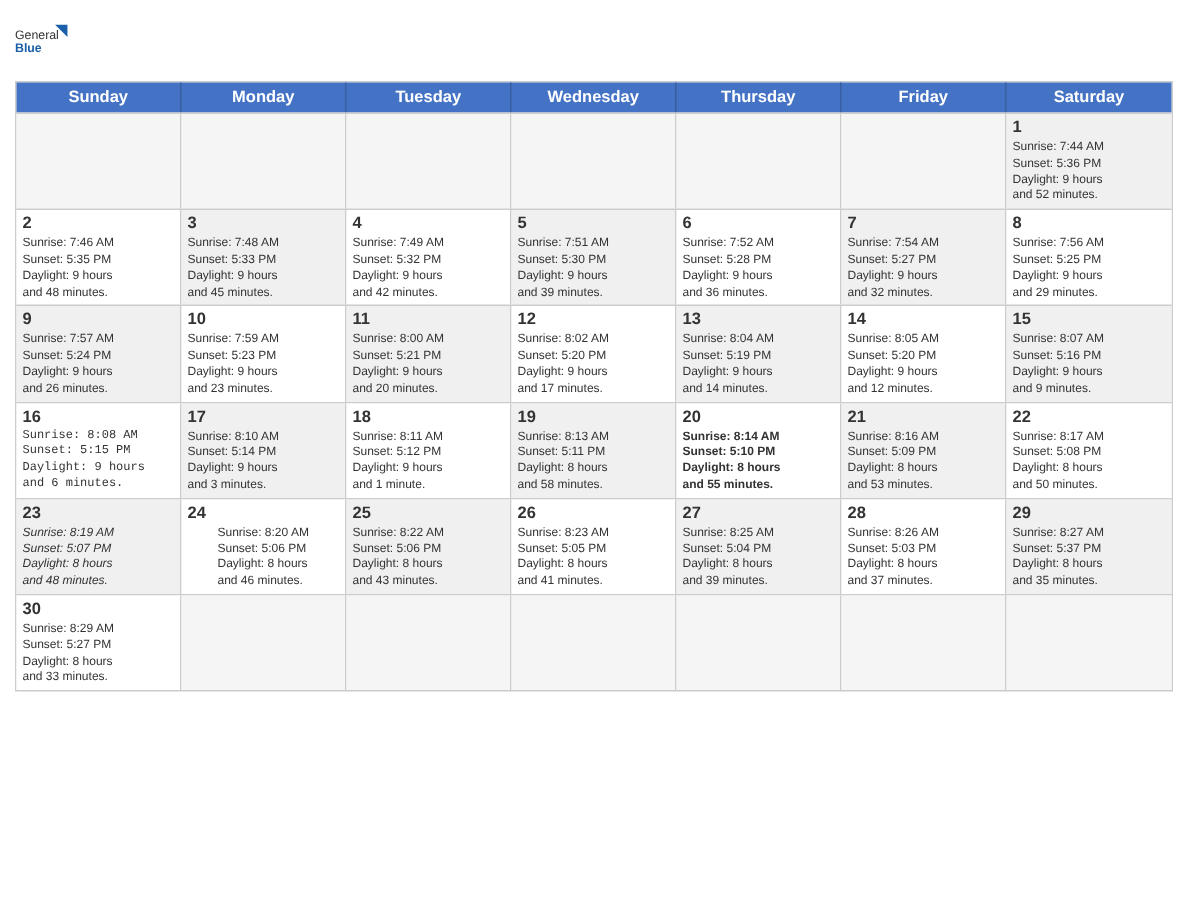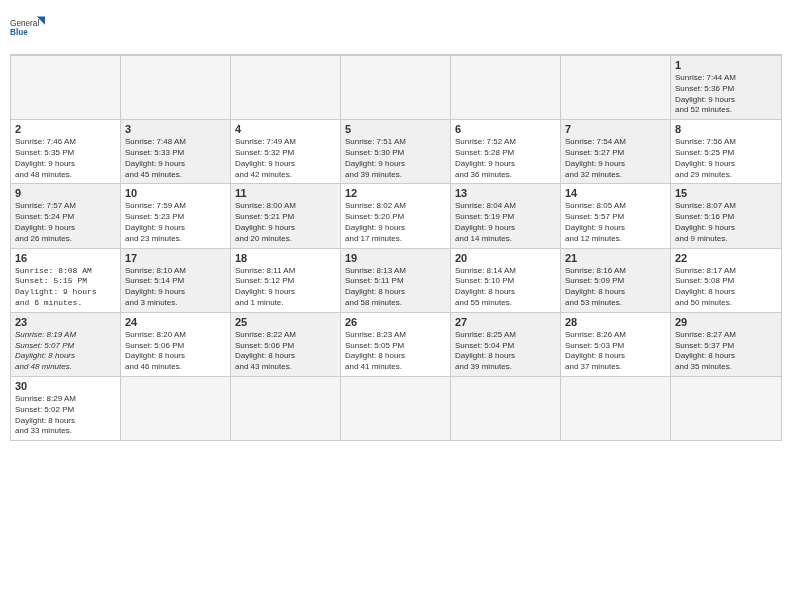--- a/index.html
+++ b/index.html
@@ -113,20 +113,29 @@
           <polygon points="52,0 68,0 68,16" fill="#1a5fa8"></polygon>
         </svg>
     </div>
     <div class="title-block">
       <div class="month-title"></div>
       <div class="subtitle"></div>
     </div>
   </div>
 
   <div class="calendar">
+    <div class="cal-header-row">
+    <div class="cal-header-cell">Sunday</div>
+        <div class="cal-header-cell">Monday</div>
+        <div class="cal-header-cell">Tuesday</div>
+        <div class="cal-header-cell">Wednesday</div>
+        <div class="cal-header-cell">Thursday</div>
+        <div class="cal-header-cell">Friday</div>
+        <div class="cal-header-cell">Saturday</div>
+      </div>
     <div class="cal-body">
     <div class="cal-row">
           <div class="cal-cell empty"></div>
           <div class="cal-cell empty"></div>
           <div class="cal-cell empty"></div>
           <div class="cal-cell empty"></div>
           <div class="cal-cell empty"></div>
           <div class="cal-cell empty"></div>
           <div class="cal-cell shaded">
             <div class="day-num">1</div>
@@ -219,21 +228,21 @@
           <div class="cal-cell shaded">
             <div class="day-num">13</div>
             <div class="day-info" style="white-space: pre-line;">Sunrise: 8:04 AM
 Sunset: 5:19 PM
 Daylight: 9 hours
 and 14 minutes.</div>
           </div>
           <div class="cal-cell">
             <div class="day-num">14</div>
             <div class="day-info" style="white-space: pre-line;">Sunrise: 8:05 AM
-Sunset: 5:57 PM
+Sunset: 5:20 PM
 Daylight: 9 hours
 and 12 minutes.</div>
           </div>
           <div class="cal-cell shaded">
             <div class="day-num">15</div>
             <div class="day-info" style="white-space: pre-line;">Sunrise: 8:07 AM
 Sunset: 5:16 PM
 Daylight: 9 hours
 and 9 minutes.</div>
           </div>
@@ -262,21 +271,21 @@
           </div>
           <div class="cal-cell shaded">
             <div class="day-num">19</div>
             <div class="day-info" style="white-space: pre-line;">Sunrise: 8:13 AM
 Sunset: 5:11 PM
 Daylight: 8 hours
 and 58 minutes.</div>
           </div>
           <div class="cal-cell">
             <div class="day-num">20</div>
-            <div class="day-info" style="white-space: pre-line;">Sunrise: 8:14 AM
+            <div class="day-info" style="white-space: pre-line; font-weight: bold;">Sunrise: 8:14 AM
 Sunset: 5:10 PM
 Daylight: 8 hours
 and 55 minutes.</div>
           </div>
           <div class="cal-cell shaded">
             <div class="day-num">21</div>
             <div class="day-info" style="white-space: pre-line;">Sunrise: 8:16 AM
 Sunset: 5:09 PM
 Daylight: 8 hours
 and 53 minutes.</div>
@@ -292,21 +301,21 @@
         <div class="cal-row">
           <div class="cal-cell shaded">
             <div class="day-num">23</div>
             <div class="day-info" style="white-space: pre-line; font-style: italic;">Sunrise: 8:19 AM
 Sunset: 5:07 PM
 Daylight: 8 hours
 and 48 minutes.</div>
           </div>
           <div class="cal-cell">
             <div class="day-num">24</div>
-            <div class="day-info" style="white-space: pre-line;">Sunrise: 8:20 AM
+            <div class="day-info" style="white-space: pre-line; margin-left: 20px;">Sunrise: 8:20 AM
 Sunset: 5:06 PM
 Daylight: 8 hours
 and 46 minutes.</div>
           </div>
           <div class="cal-cell shaded">
             <div class="day-num">25</div>
             <div class="day-info" style="white-space: pre-line;">Sunrise: 8:22 AM
 Sunset: 5:06 PM
 Daylight: 8 hours
 and 43 minutes.</div>
@@ -337,21 +346,21 @@
             <div class="day-info" style="white-space: pre-line;">Sunrise: 8:27 AM
 Sunset: 5:37 PM
 Daylight: 8 hours
 and 35 minutes.</div>
           </div>
         </div>
         <div class="cal-row">
           <div class="cal-cell">
             <div class="day-num">30</div>
             <div class="day-info" style="white-space: pre-line;">Sunrise: 8:29 AM
-Sunset: 5:02 PM
+Sunset: 5:27 PM
 Daylight: 8 hours
 and 33 minutes.</div>
           </div>
           <div class="cal-cell empty"></div>
           <div class="cal-cell empty"></div>
           <div class="cal-cell empty"></div>
           <div class="cal-cell empty"></div>
           <div class="cal-cell empty"></div>
           <div class="cal-cell empty"></div>
         </div>

